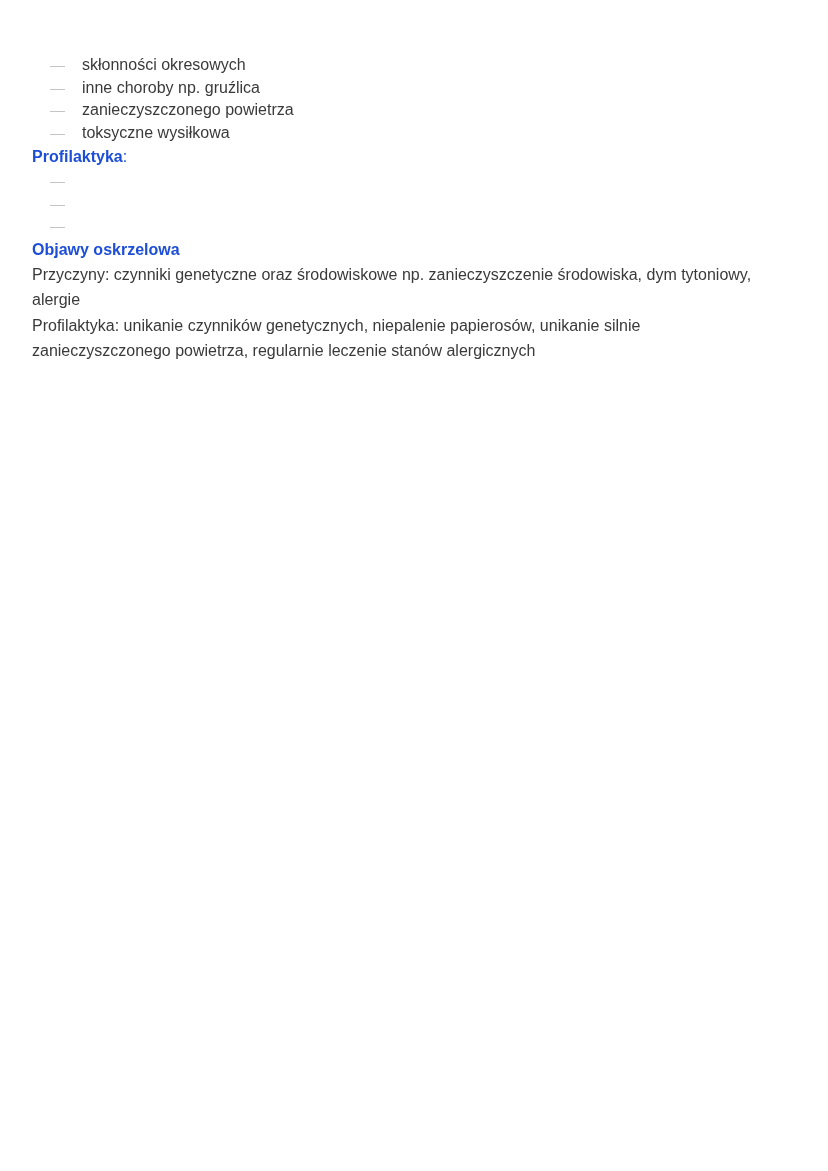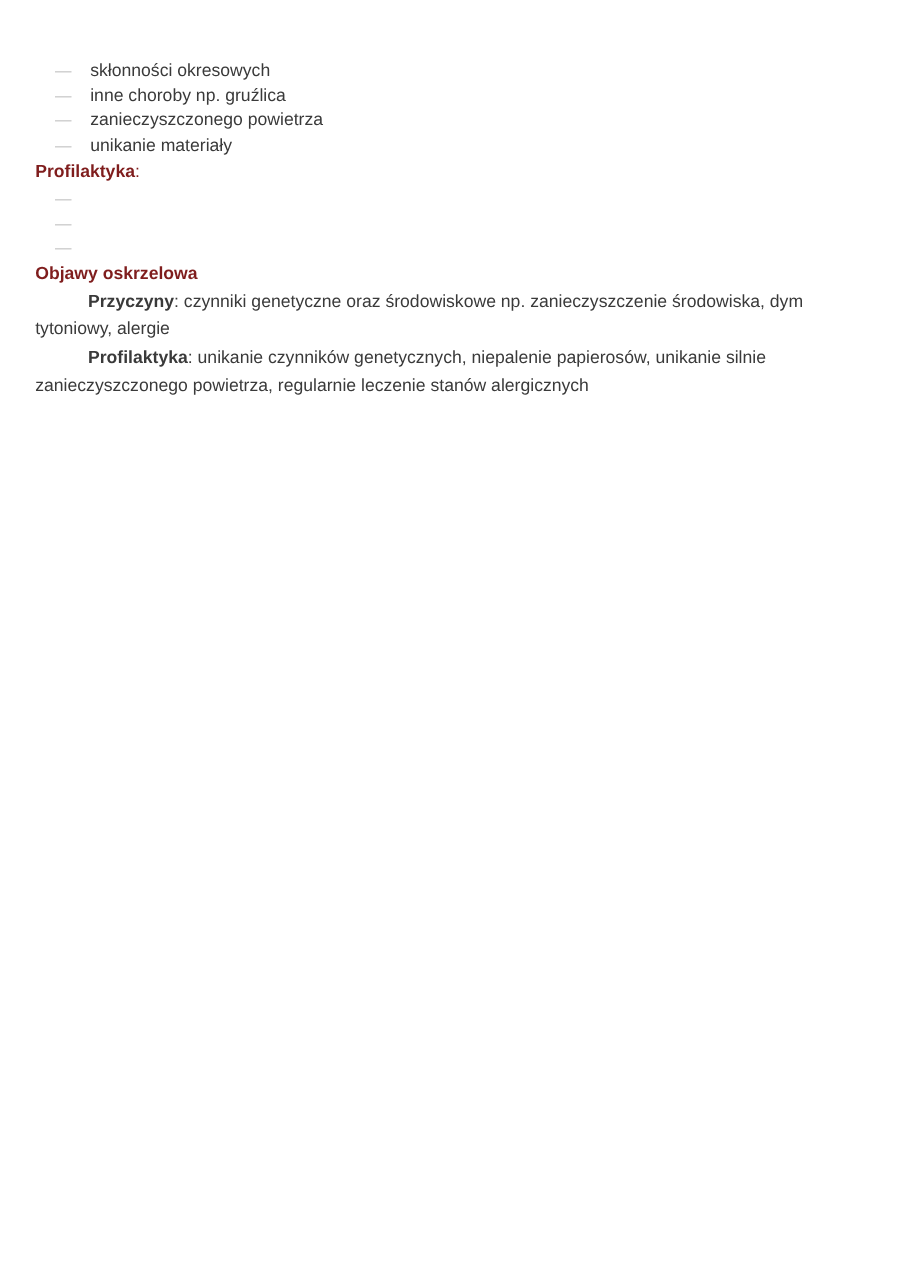--- a/index.html
+++ b/index.html
@@ -38,29 +38,28 @@
       position: absolute;
       left: 18px;
       top: 0;
       color: #c4c4c4;
       font-size: 15px;
     }
     .heading {
       font-weight: bold;
       height: 24px;
       line-height: 24px;
-      color: #7f1d1d;
+      color: #1d4ed8;
     }
     .para {
       line-height: 25.5px;
       margin: 0;
     }
     .para b {
-      font-weight: bold;
-      margin-left: 48px;
+      font-weight: normal;
     }
     .first-list {
       margin-top: 0;
     }
   </style>
 </head>
 <body>
 
 <div class="page">
 
@@ -72,21 +71,21 @@
     <li class="bullet-item">
       <span class="bullet-dash">—</span>
       <span>inne choroby np. gruźlica</span>
     </li>
     <li class="bullet-item">
       <span class="bullet-dash">—</span>
       <span>zanieczyszczonego powietrza</span>
     </li>
     <li class="bullet-item">
       <span class="bullet-dash">—</span>
-      <span>unikanie materiały</span>
+      <span>toksyczne wysiłkowa</span>
     </li>
   </ul>
 
   <div class="heading" style="height:26px;line-height:26px;">
     <span>Profilaktyka</span><span style="font-weight:normal">:</span>
   </div>
 
   <ul class="bullet-list">
     <li class="bullet-item">
       <span class="bullet-dash">—</span>

